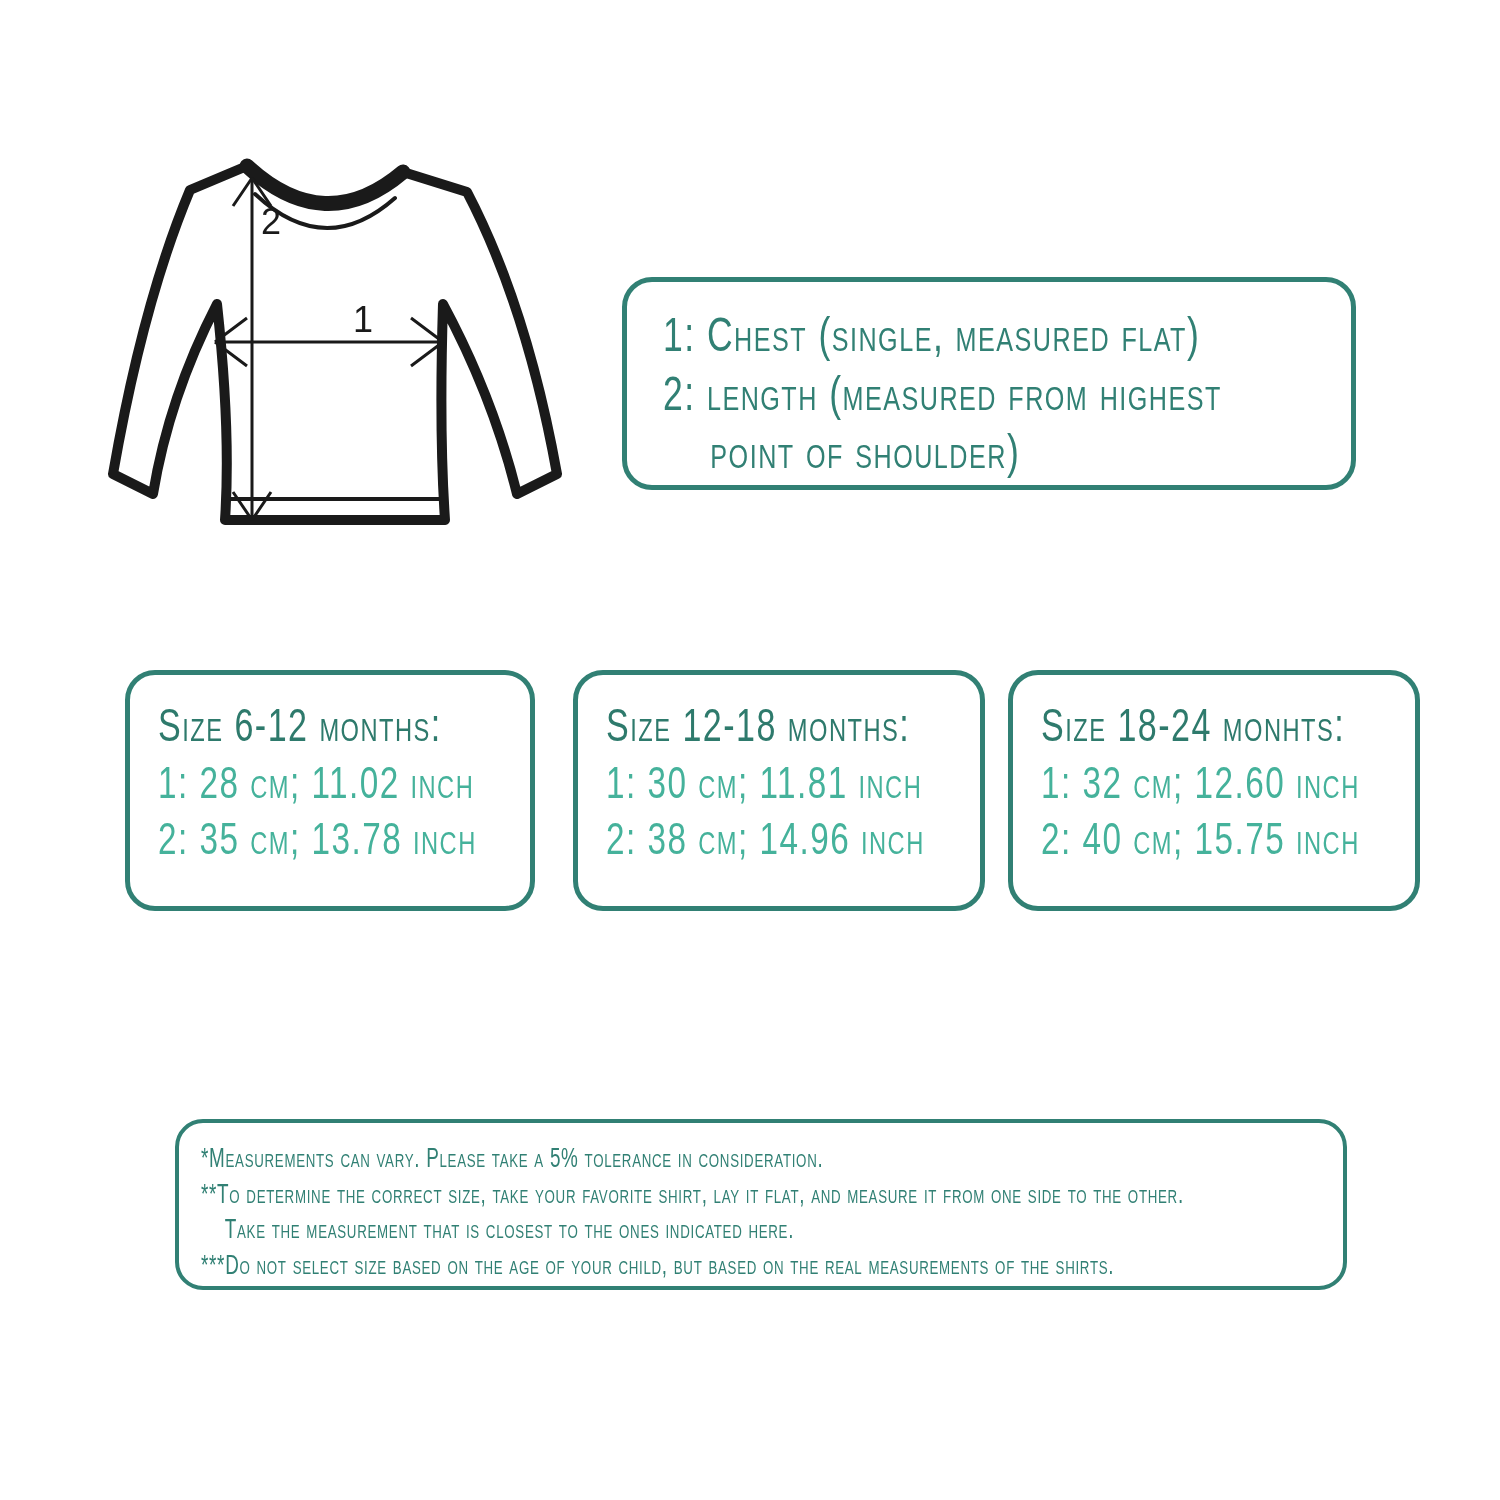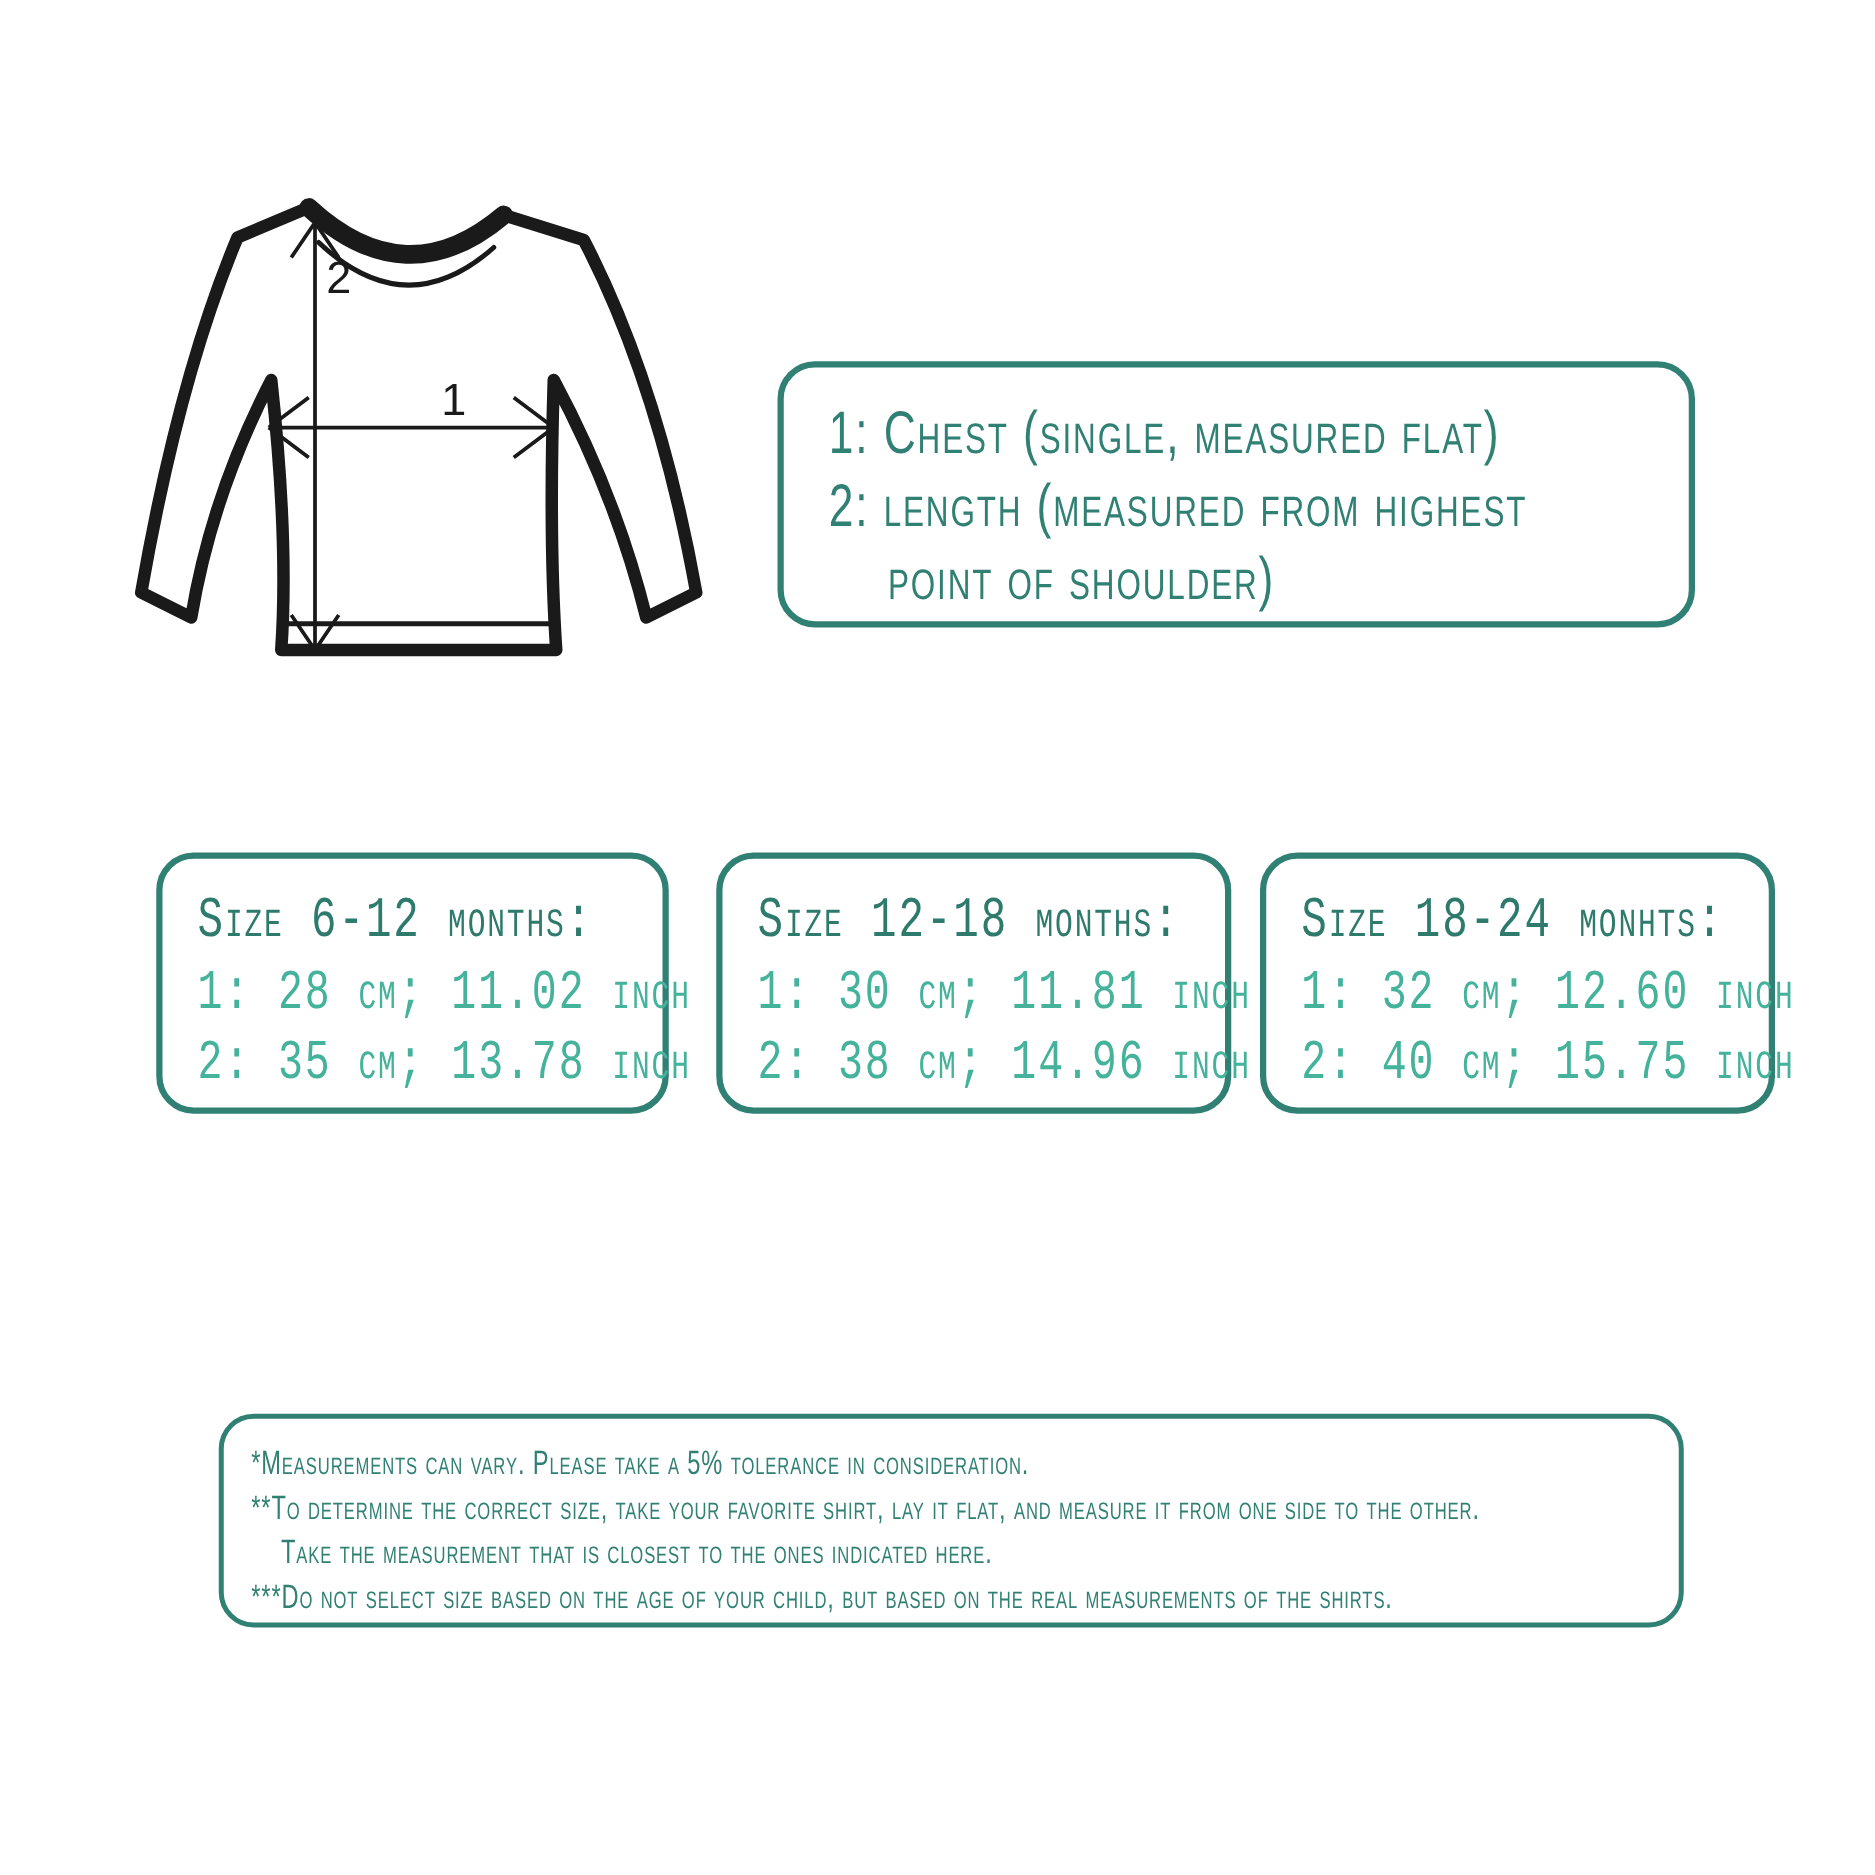--- a/index.html
+++ b/index.html
@@ -2,29 +2,29 @@
 <html><head>
 <meta charset="utf-8">
 <style>
   html,body{margin:0;padding:0;background:#ffffff;}
   .canvas{
     position:relative;width:1500px;height:1500px;background:#ffffff;
     font-family:"Liberation Sans",sans-serif;overflow:hidden;
   }
   .box{
     position:absolute;border:5px solid #318074;border-radius:30px;
-    background:#ffffff;box-sizing:border-box;margin-top:12px;
+    background:#ffffff;box-sizing:border-box;
   }
   .txt{font-variant:small-caps;letter-spacing:2px;color:#318074;}
   .scale{transform:scaleX(0.74);transform-origin:left top;}
   .scale>div{white-space:nowrap;}
   .legend{left:622px;top:277px;width:734px;height:213px;padding:24px 0 0 36px;}
   .legend .txt{font-size:48px;line-height:1.22;}
   .legend-indent{padding-left:64px;}
-  .size-box{top:670px;height:209px;padding:22px 0 0 28px;font-family:Liberation Mono, monospace;}
+  .size-box{top:670px;height:241px;padding:22px 0 0 28px;}
   .size-box .txt{font-size:45px;line-height:1.25;}
   .size-title{color:#2e7a6c;font-size:46px;}
   .size-val{color:#45b29b;}
   .footnote{left:175px;top:1119px;width:1172px;height:171px;
     border-width:4px;border-radius:28px;padding:18px 0 0 22px;}
   .footnote .txt{font-size:27px;line-height:1.32;letter-spacing:1px;}
   .footnote .scale{transform:scaleX(0.70);}
   .fn-indent{padding-left:34px;}
   .sweater{position:absolute;left:105px;top:142px;width:460px;height:410px;}
 </style>

